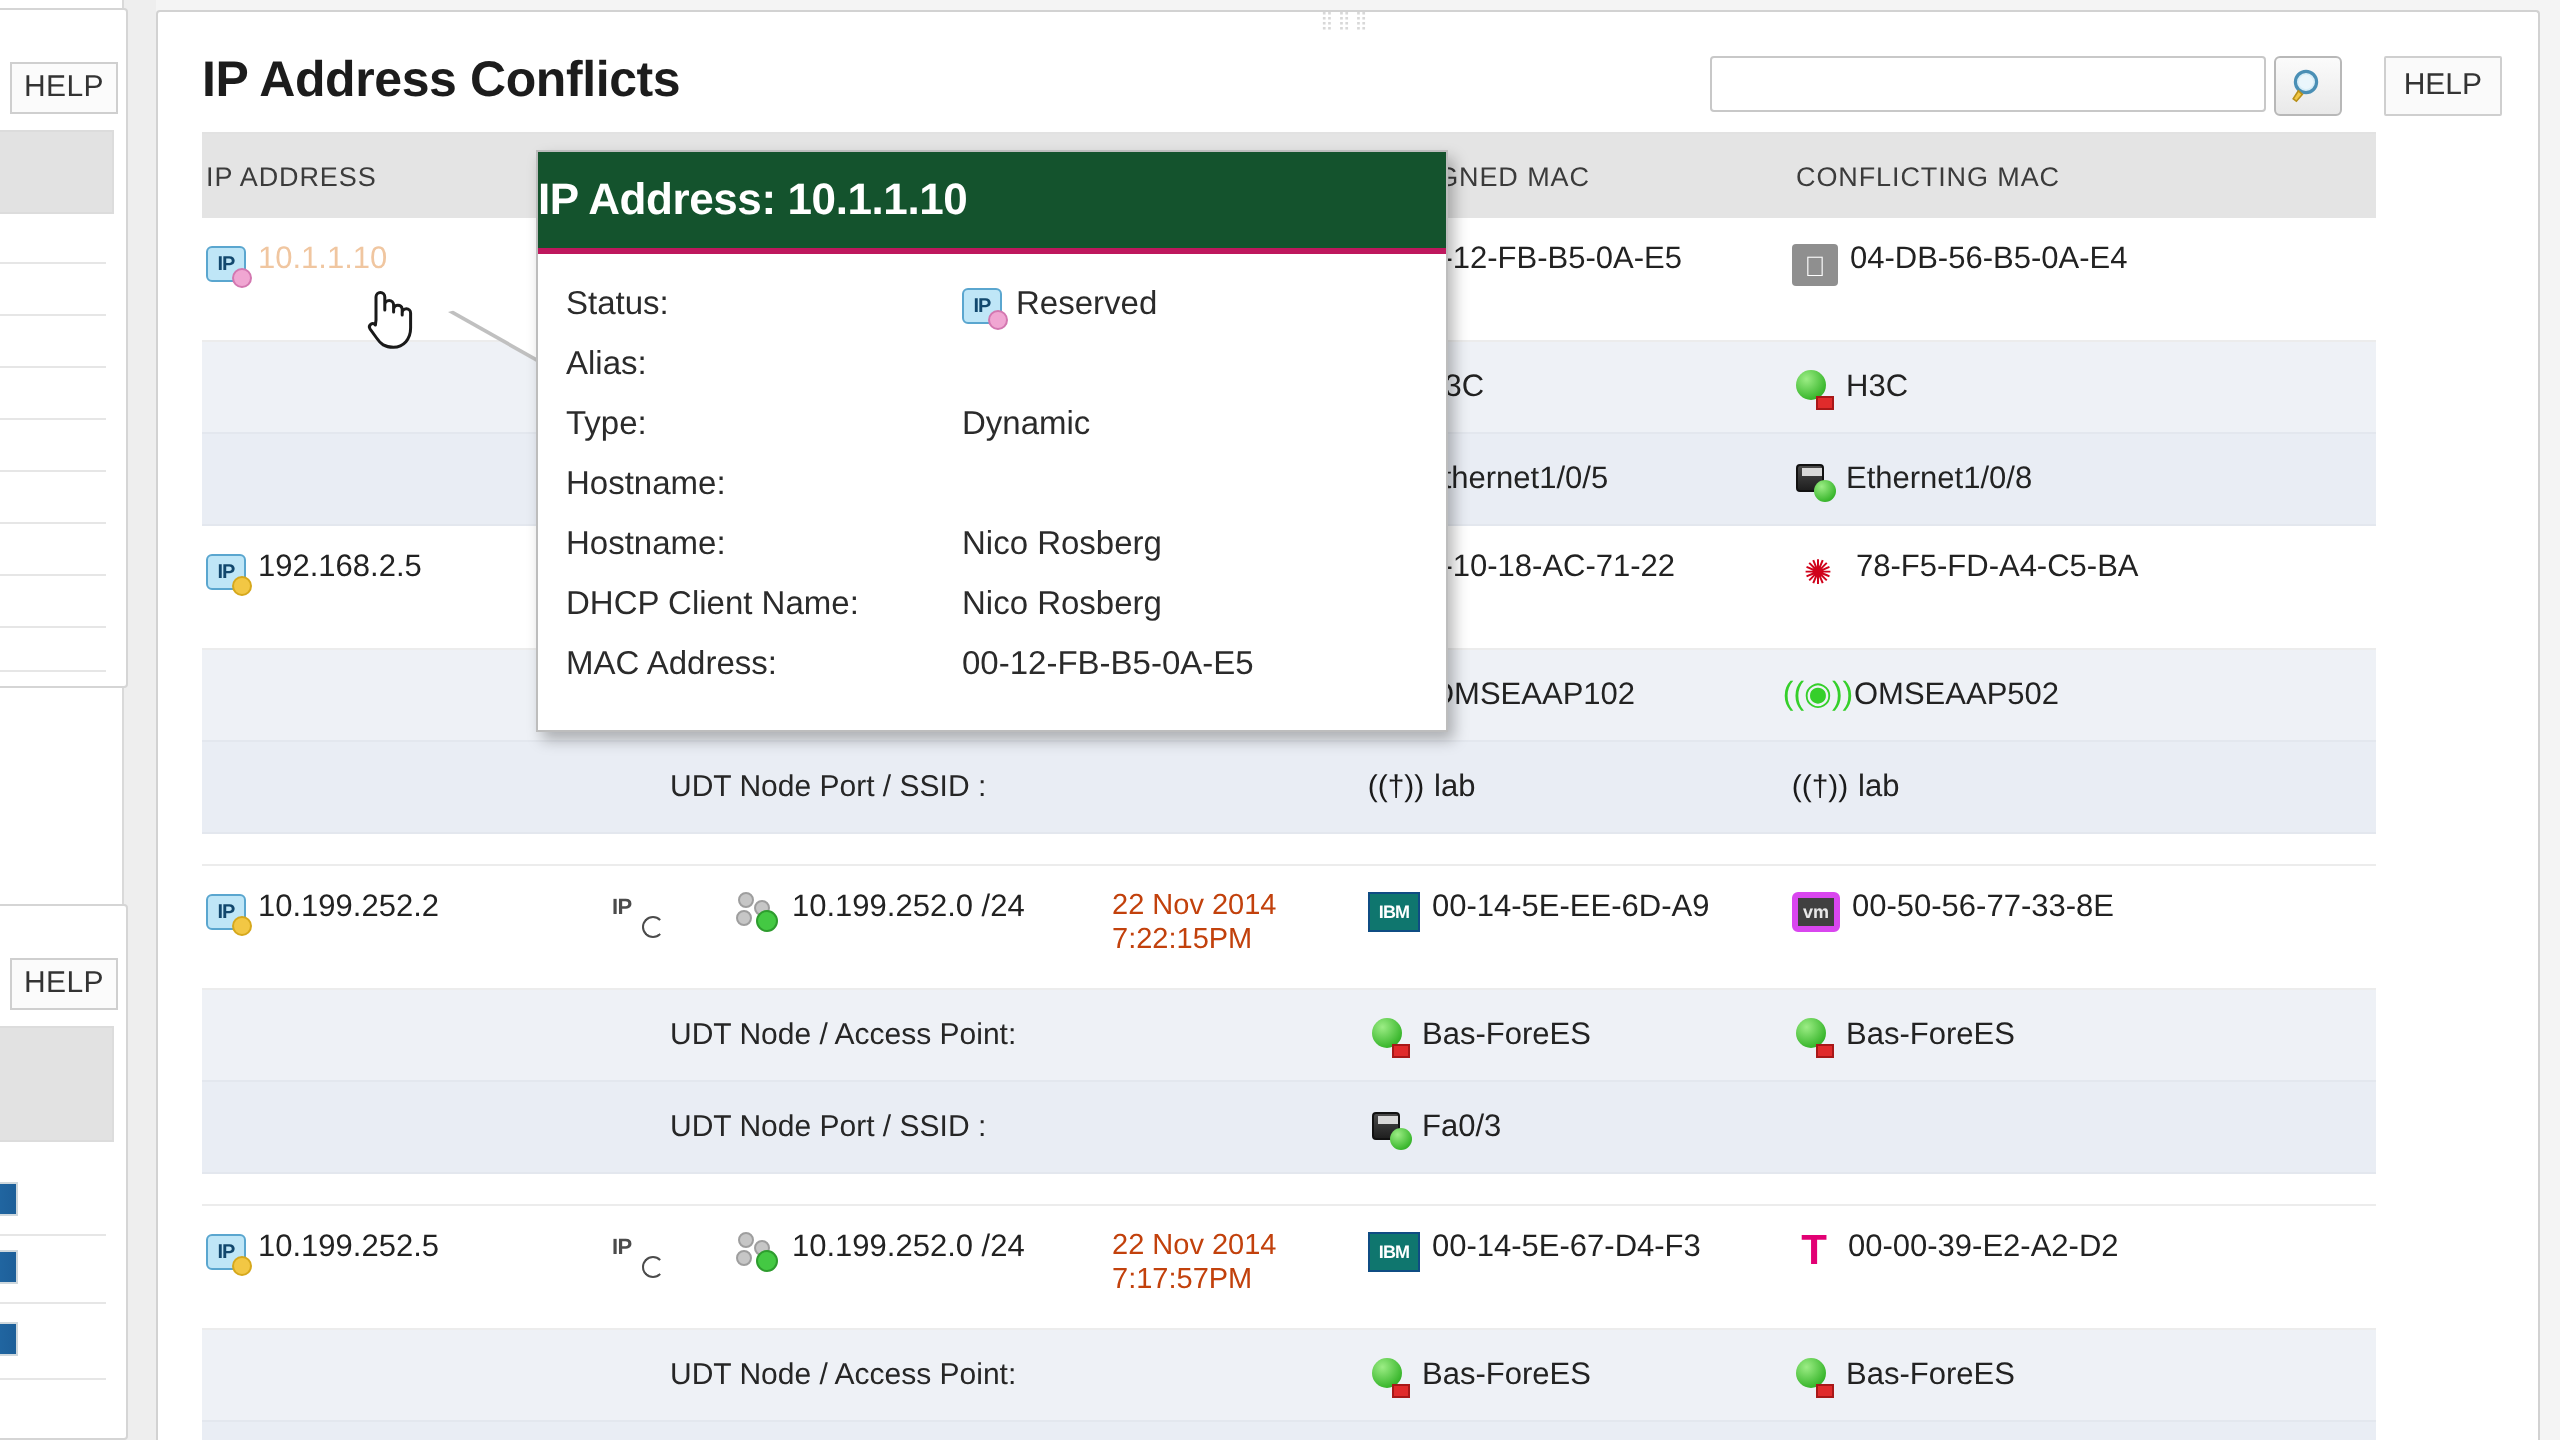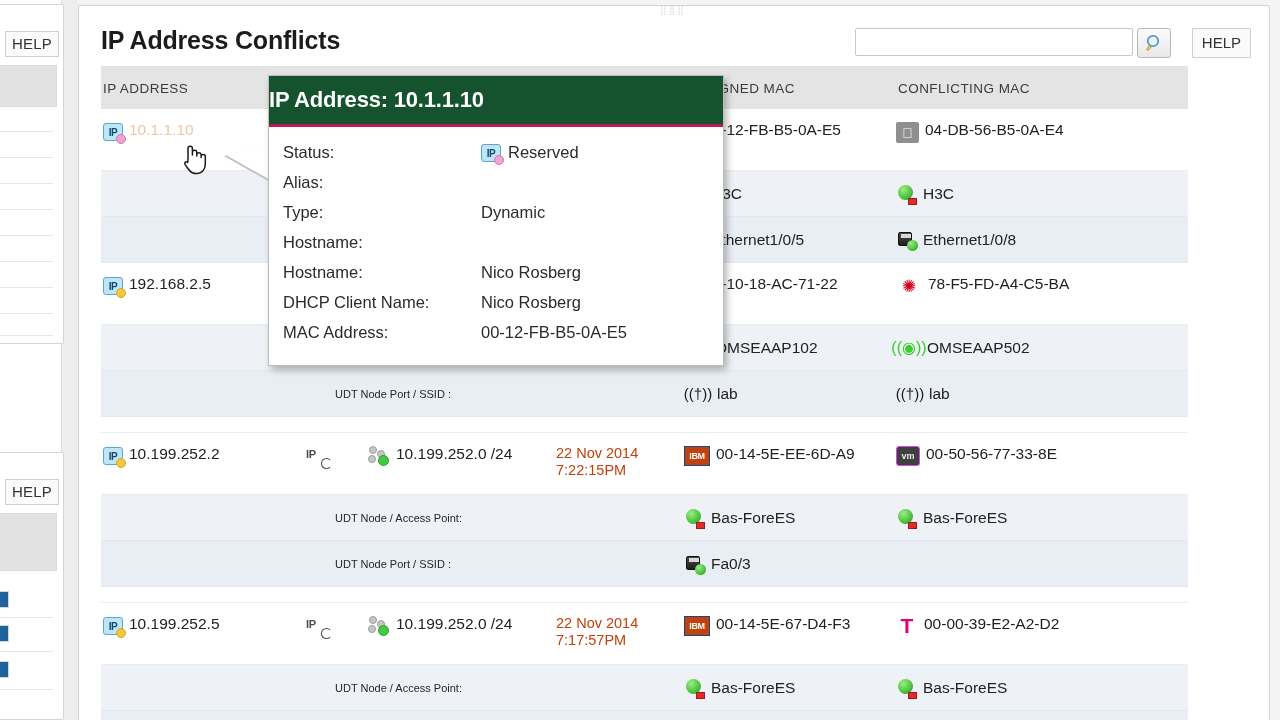--- a/index.html
+++ b/index.html
@@ -141,21 +141,21 @@
 
   .subrow {
     display: flex; align-items: center;
     height: 46px;
     background: #eef1f6;
     border-bottom: 1px solid #e3e7ee;
   }
   .subrow.alt { background: #e9edf4; }
   .subrow .sr-spacer { width: 230px; }
   .subrow .sr-label {
-    width: 265px; font-size: 11px; color: #262626; padding-left: 4px;
+    width: 265px; font-size: 15px; color: #262626; padding-left: 4px;
   }
   .subrow .sr-gapmid { width: 90px; }
   .subrow .sr-val {
     width: 212px; font-size: 15.5px; color: #222;
     display: flex; align-items: center; gap: 7px;
   }
   .subrow .sr-val.second { width: 240px; }
 
   .spacer-row { height: 16px; background: #ffffff; border-bottom: 1px solid #ececec;}
 
@@ -197,31 +197,31 @@
     background: #c6c6c6; border: 1px solid #9e9e9e;
   }
   .ic-subnet i.a { width: 8px; height: 8px; left: 1px;  top: 0px; }
   .ic-subnet i.b { width: 8px; height: 8px; left: 9px;  top: 4px; }
   .ic-subnet i.c { width: 8px; height: 8px; left: 0px;  top: 9px; }
   .ic-subnet i.g { width: 11px; height: 11px; left: 10px; top: 9px;
                    background: #44c943; border-color: #2e9c2e; }
 
   .ic-ibm {
     width: 26px; height: 20px; margin-top: 1px;
-    background: #c2410c; color: #fff;
+    background: #0f766e; color: #fff;
     font-size: 9px; font-weight: bold; letter-spacing: -.4px;
     display: flex; align-items: center; justify-content: center;
     border: 1px solid #0f4c83;
   }
   .ic-vm {
     width: 24px; height: 20px; margin-top: 1px; border-radius: 3px;
     background: #404040; color: #e8e8e8;
     font-size: 9px; font-weight: bold;
     display: flex; align-items: center; justify-content: center;
-    border: 1px solid #d946ef;
+    border: 3px solid #d946ef;
   }
   .ic-apple {
     width: 23px; height: 21px; margin-top: 1px; border-radius: 2px;
     background: #8f8f8f;
     display: flex; align-items: center; justify-content: center;
     color: #fff; font-size: 14px; line-height: 14px;
   }
   .ic-arrow {
     width: 14px; height: 20px; margin-top: 1px;
     color: #3a46c8; font-size: 16px; line-height: 18px;

